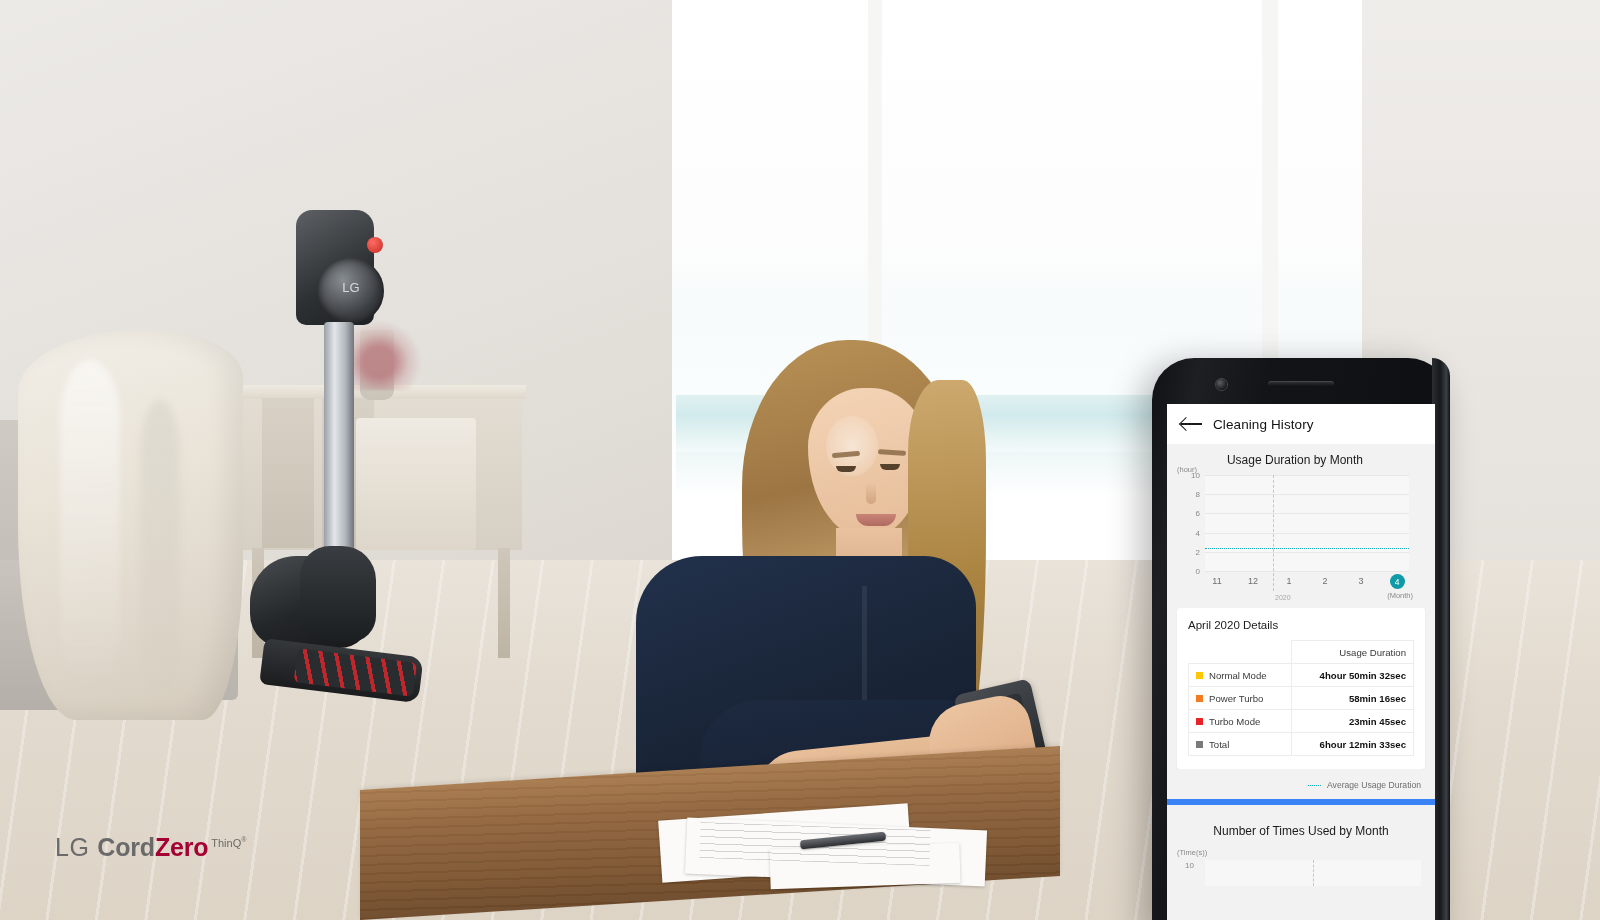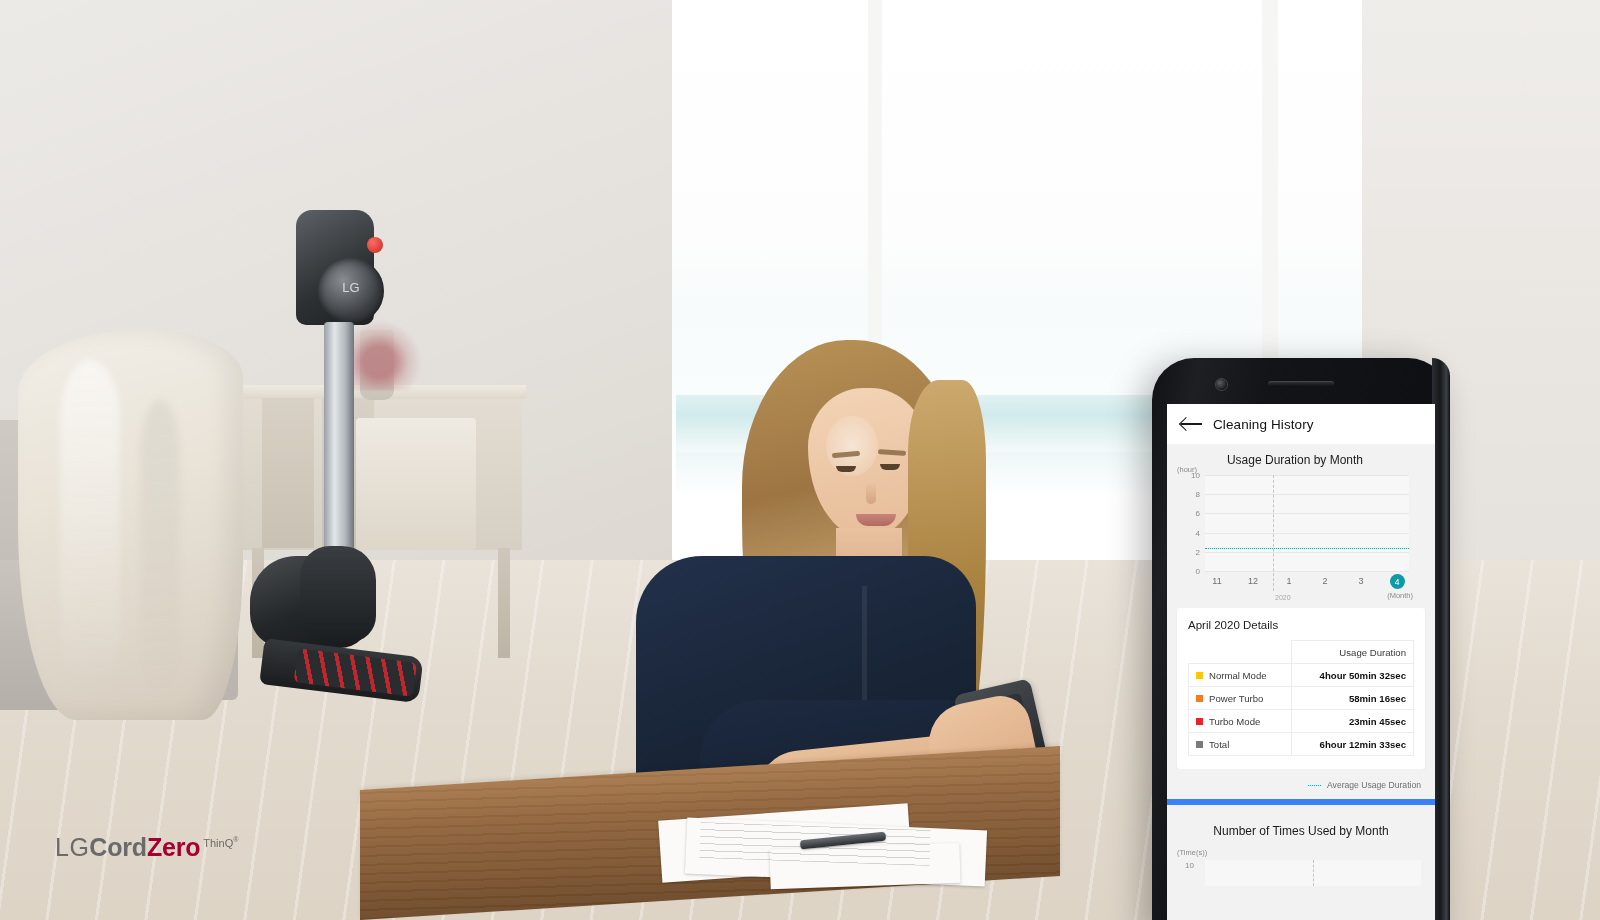--- a/index.html
+++ b/index.html
@@ -155,21 +155,21 @@
   .phone-sm{position:absolute;left:962px;top:686px;width:78px;height:86px;border-radius:9px;
     background:linear-gradient(160deg,#4a4e53,#24272a);transform:rotate(-13deg);
     box-shadow:0 3px 7px rgba(0,0,0,.3);}
   .phone-sm::after{content:"";position:absolute;left:12px;top:12px;right:12px;bottom:14px;
     border-radius:5px;background:linear-gradient(160deg,#35383c,#1d2022);}
 
   
   .brand{position:absolute;left:55px;top:833px;display:flex;align-items:baseline;gap:0;
     font-family:"Liberation Sans",sans-serif;}
   .brand .lg{font-size:25px;color:#6a6a6a;letter-spacing:.5px;}
-  .brand .cord{font-size:25px;color:#6a6a6a;font-weight:bold;letter-spacing:-.2px;}
+  .brand .cord{font-size:25px;color:#6a6a6a;font-weight:bold;margin-left:8px;letter-spacing:-.2px;}
   .brand .zero{font-size:25px;color:#a50034;font-weight:bold;letter-spacing:-.2px;}
   .brand .thinq{font-size:11px;color:#6a6a6a;margin-left:3px;align-self:flex-start;margin-top:4px;}
   .brand .reg{font-size:7px;color:#6a6a6a;align-self:flex-start;margin-top:3px;}
 
   
   .phone{position:absolute;left:1152px;top:358px;width:298px;height:575px;
     border-radius:42px 42px 0 0;
     background:linear-gradient(100deg,#101114 0%,#1d1f22 12%,#121417 30%,#0c0d10 100%);
     box-shadow:-10px 6px 34px rgba(0,0,0,.28);}
   .phone-edge{position:absolute;left:1432px;top:358px;width:18px;height:575px;

